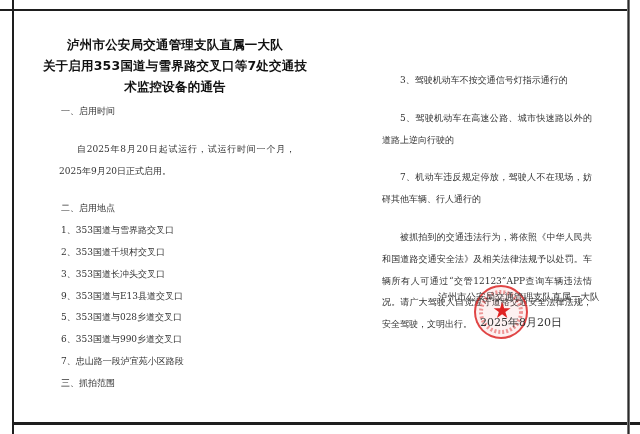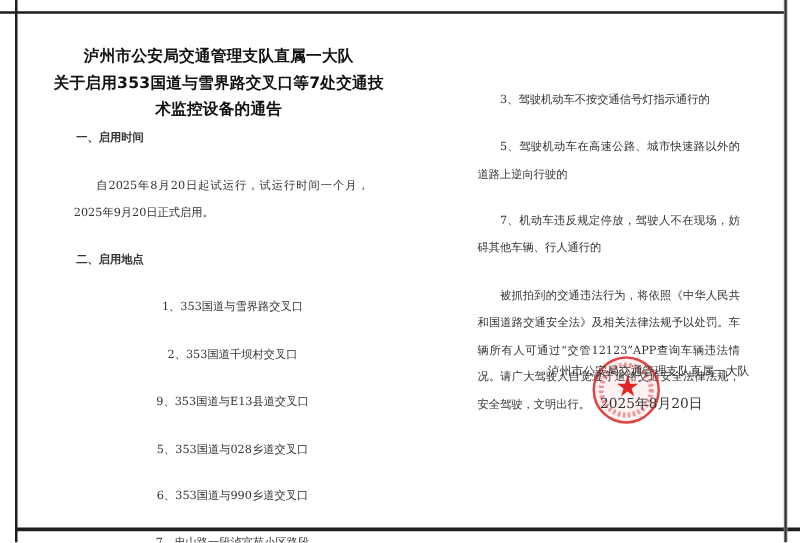--- a/index.html
+++ b/index.html
@@ -15,22 +15,22 @@
   .title { position: absolute; left: 30px; width: 290px; text-align: center;
     font-family: "DejaVu Sans", "Liberation Sans", sans-serif; font-weight: bold; font-size: 12.5px; color: #111; letter-spacing: 0.2px; }
   .t1 { top: 37px; }
   .t2 { top: 58px; text-align: center; }
   .t3 { top: 79px; }
 
   .col { position: absolute; font-size: 9px; line-height: 21.8px; color: #333; }
   .col-left { left: 43px; top: 101px; width: 268px; }
   .col-right { left: 366px; top: 54px; width: 242px; }
   .p { margin: 16px; text-indent: 2em; text-align: justify; }
-  .h { margin: 0; padding-left: 2em; font-weight: bold; }
-  .li { margin: 16px; padding-left: 2em; text-align: center; }
+  .h { margin: 0; padding-left: 2em; font-weight: normal; }
+  .li { margin: 0; padding-left: 2em; }
 
   .sig { position: absolute; left: 438px; top: 291px; font-size: 9.5px; color: #333; white-space: nowrap; }
   .date { position: absolute; left: 480px; top: 315px; font-size: 11px; color: #333; white-space: nowrap; }
   .seal { position: absolute; left: 474px; top: 285px; width: 54px; height: 54px; border-radius: 50%;
     border: 2px solid rgba(220,40,40,0.85); box-sizing: border-box; background: rgba(235,80,80,0.08); }
   .seal-star { position: absolute; left: 14px; top: 12px; width: 24px; height: 24px; color: #e02424; font-size: 22px; line-height: 24px; text-align: center; }
   .seal-ring { position: absolute; left: 0; top: 0; width: 50px; height: 50px; }
 </style>
 </head>
 <body>
@@ -43,20 +43,21 @@
 <div class="title t1">泸州市公安局交通管理支队直属一大队</div>
 <div class="title t2">关于启用353国道与雪界路交叉口等7处交通技</div>
 <div class="title t3">术监控设备的通告</div>
 
 <div class="col col-left">
   <p class="h">一、启用时间</p>
   <p class="p">自2025年8月20日起试运行，试运行时间一个月，2025年9月20日正式启用。</p>
   <p class="h">二、启用地点</p>
   <p class="li">1、353国道与雪界路交叉口</p>
   <p class="li">2、353国道千坝村交叉口</p>
+  <p class="li">3、353国道长冲头交叉口</p>
   <p class="li">9、353国道与E13县道交叉口</p>
   <p class="li">5、353国道与028乡道交叉口</p>
   <p class="li">6、353国道与990乡道交叉口</p>
   <p class="li">7、忠山路一段泸宜苑小区路段</p>
   <p class="h">三、抓拍范围</p>
 
 </div>
 
 <div class="col col-right">
   <p class="p">3、驾驶机动车不按交通信号灯指示通行的</p>

